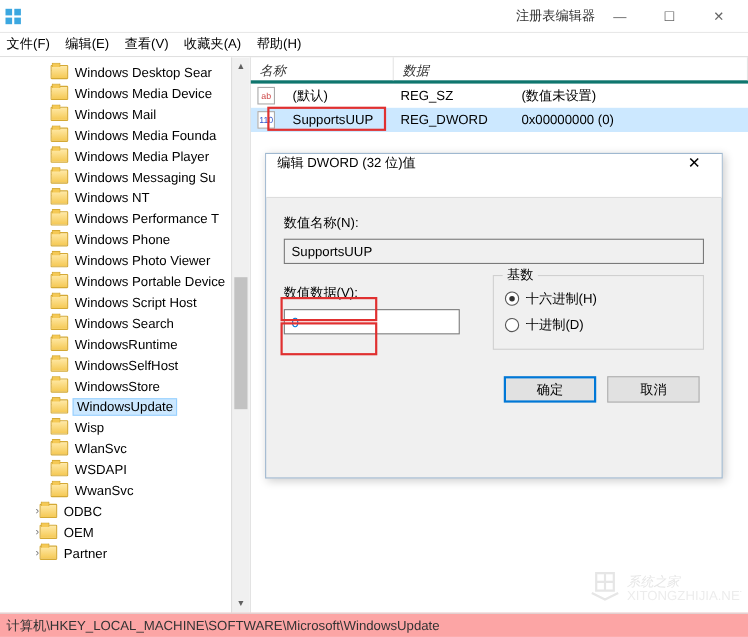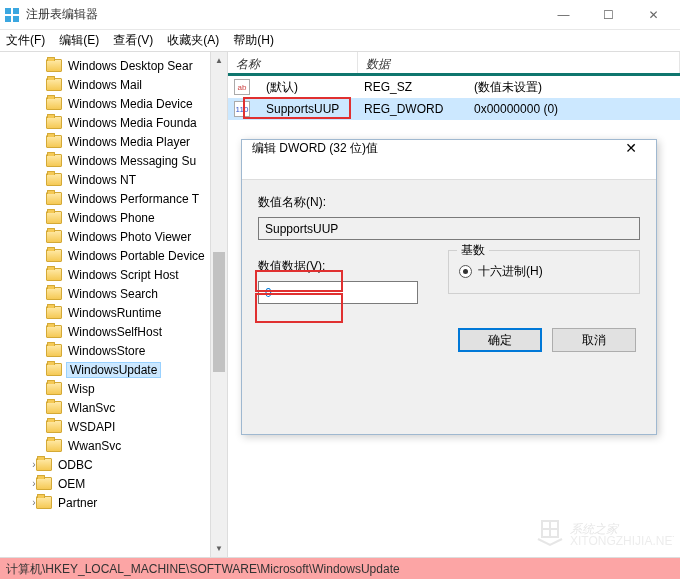--- a/index.html
+++ b/index.html
@@ -1,18 +1,18 @@
 <!DOCTYPE html>
 <html><head>
 <meta charset="utf-8">
 <style>
 * { box-sizing: border-box; margin: 0; padding: 0; font-family: "Microsoft YaHei", "Segoe UI", sans-serif; font-size: 12px; }
 body { background: #fff; width: 680px; height: 579px; overflow: hidden; position: relative; }
 
-.titlebar { height: 30px; background: #fff; display: flex; align-items: center; padding: 0 4px; border-bottom: 1px solid #e8e8e8; }
+.titlebar { height: 30px; background: #fff; display: flex; align-items: center; padding: 0 4px; border-bottom: 1px solid #e8e8e8; text-align: right; }
 .titlebar .app-icon { width: 16px; height: 16px; margin-right: 6px; }
 .titlebar .title { flex: 1; color: #333; }
 .titlebar .win-controls { display: flex; }
 .titlebar .win-btn { width: 45px; height: 28px; display: flex; align-items: center; justify-content: center; color: #666; }
 
 .menubar { height: 22px; display: flex; align-items: center; padding: 0 6px; gap: 14px; font-size: 12px; color: #000; border-bottom: 1px solid #ddd; }
 
 .main { display: flex; height: 505px; }
 
 .tree-panel { width: 228px; border-right: 1px solid #ddd; padding: 4px 0; overflow: hidden; background: #fff; }
@@ -101,28 +101,28 @@
 <div class="main">
 
   <div class="tree-panel" style="position:relative">
     <div id="tree-container">
         <div class="tree-item">
           <span class="chev-outer">›</span>
           <span class="folder"></span>
           <span class="label-box">Windows Desktop Sear</span>
         </div>
         <div class="tree-item">
+          <span class="chev-outer">›</span>
+          <span class="folder"></span>
+          <span class="label-box">Windows Media Device</span>
+        </div>
+        <div class="tree-item">
           <span class="chev-outer"></span>
           <span class="folder"></span>
           <span class="label-box">Windows Mail</span>
-        </div>
-        <div class="tree-item">
-          <span class="chev-outer">›</span>
-          <span class="folder"></span>
-          <span class="label-box">Windows Media Device</span>
         </div>
         <div class="tree-item">
           <span class="chev-outer">›</span>
           <span class="folder"></span>
           <span class="label-box">Windows Media Founda</span>
         </div>
         <div class="tree-item">
           <span class="chev-outer">›</span>
           <span class="folder"></span>
           <span class="label-box">Windows Media Player</span>
@@ -275,20 +275,24 @@
         <div class="field-label">数值数据(V):</div>
         <input class="text-input" style="color: rgb(0, 120, 215);" value="0">
       </div>
       <div class="radix-col">
         <div class="radix-group">
           <span class="radix-legend">基数</span>
           <div class="radio-row">
             <span class="radio-dot checked"></span>
             <span>十六进制(H)</span>
           </div>
+          <div class="radio-row">
+            <span class="radio-dot"></span>
+            <span>十进制(D)</span>
+          </div>
         </div>
       </div>
     </div>
     <div class="dialog-buttons">
       <div class="dlg-btn primary">确定</div>
       <div class="dlg-btn">取消</div>
     </div>
   </div>
 </div>
 

